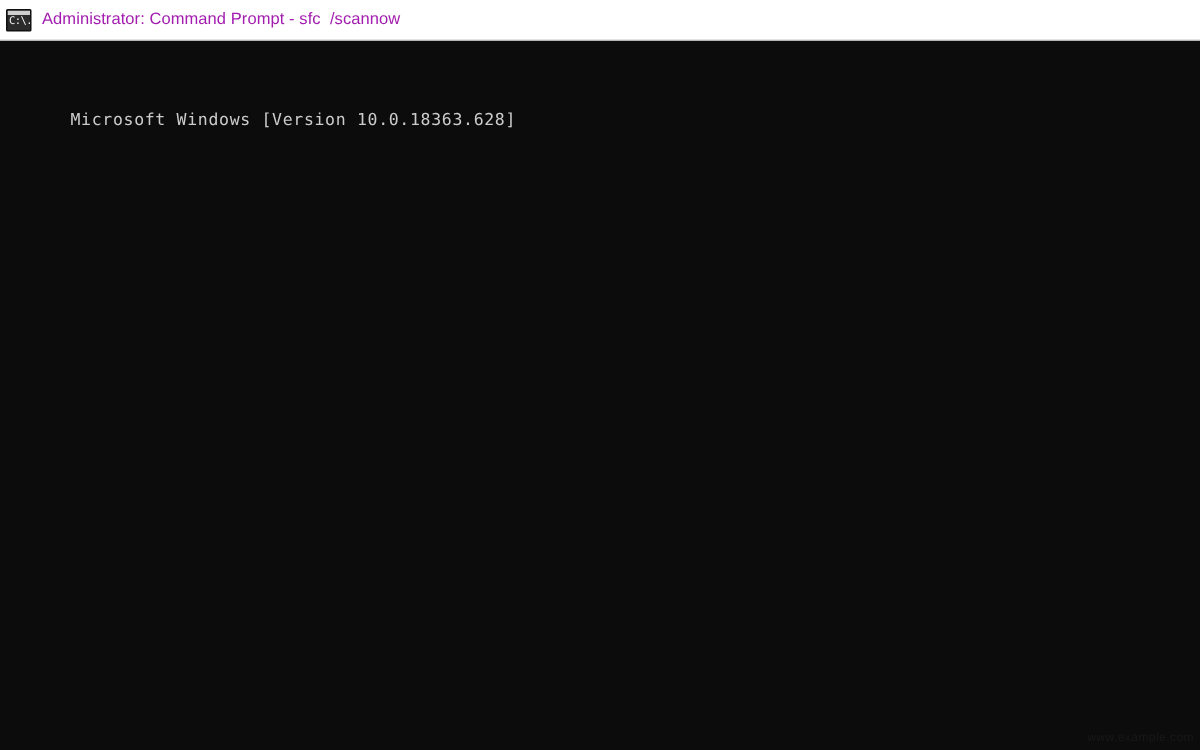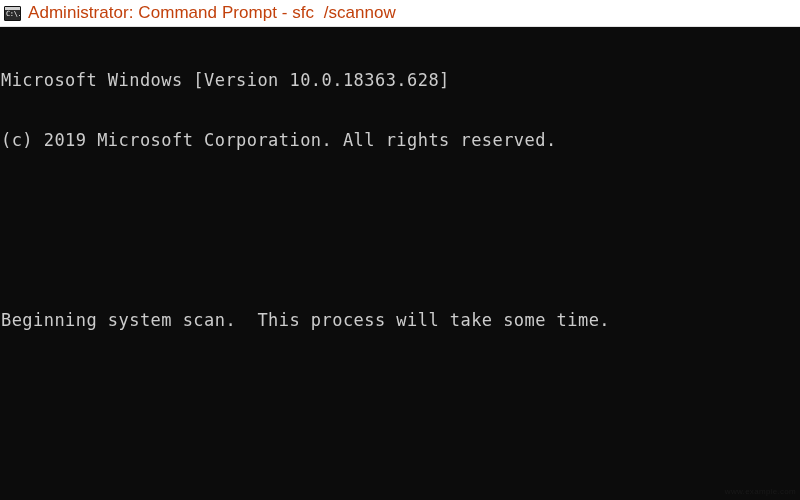--- a/index.html
+++ b/index.html
@@ -63,22 +63,22 @@
     font-family: "DejaVu Sans Mono", monospace;
     font-size: 7px;
     line-height: 9px;
     color: #f2f2f2;
     letter-spacing: -0.4px;
     white-space: nowrap;
   }
 
   #titlebar-text {
     font-family: "Liberation Sans", sans-serif;
-    font-size: 17px;
-    color: #c2410c;
+    font-size: 11px;
+    color: #a21caf;
     white-space: pre;
     letter-spacing: 0.05px;
     line-height: 16px;
   }
 
   
   #console {
     flex: 1 1 auto;
     background: #0c0c0c;
     position: relative;
@@ -86,25 +86,26 @@
     padding: 0;
   }
 
   #console-lines {
     position: absolute;
     top: 3px;
     left: 1px;
     right: 0;
     bottom: 0;
     font-family: "DejaVu Sans Mono", monospace;
-    font-size: 17px;
+    font-size: 11px;
     line-height: 20px;
     color: #cccccc;
     white-space: pre;
     letter-spacing: 0.45px;
+    padding-left: 46px;
   }
 
   .console-line {
     height: 20px;
     white-space: pre;
   }
   .console-line.blank {
     height: 20px;
   }
 
@@ -130,21 +131,19 @@
     <div id="titlebar-icon">
       <div class="icon-topbar"></div>
       <div class="icon-text">C:\.</div>
     </div>
     <div id="titlebar-text">Administrator: Command Prompt - sfc  /scannow</div>
   </div>
 
   <div id="console">
     <div id="console-lines">
       <div class="console-line">Microsoft Windows [Version 10.0.18363.628]</div>
-      <div class="console-line">(c) 2019 Microsoft Corporation. All rights reserved.</div>
       <div class="console-line blank"></div>
       <div class="console-line blank"></div>
-      <div class="console-line">Beginning system scan.  This process will take some time.</div>
     </div>
     <div id="watermark">www.example.com</div>
   </div>
 
 </div>
 
 </body></html>

